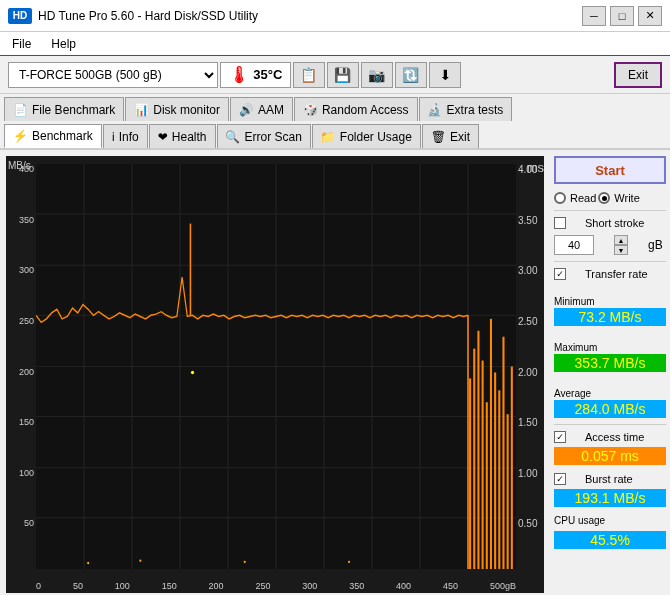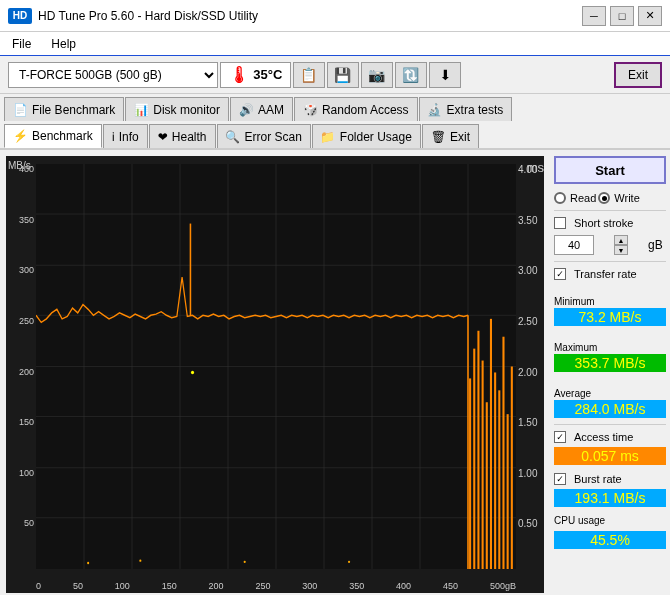--- a/index.html
+++ b/index.html
@@ -48,27 +48,27 @@
     .y-axis-right { position: absolute; right: 0; top: 8px; bottom: 24px; display: flex; flex-direction: column; justify-content: space-between; }
     .y-label-r { color: #ccc; font-size: 10px; width: 26px; }
     
     
     .x-axis { position: absolute; bottom: 2px; left: 30px; right: 28px; display: flex; justify-content: space-between; }
     .x-label { color: #ccc; font-size: 9px; }
     
     
     .right-panel { width: 120px; padding: 6px 4px; display: flex; flex-direction: column; gap: 4px; }
     
-    .start-btn { width: 100%; height: 28px; background: #e8e8ff; border: 2px solid #7777cc; cursor: pointer; font-size: 13px; font-weight: bold; color: #000000; }
+    .start-btn { width: 100%; height: 28px; background: #e8e8ff; border: 2px solid #7777cc; cursor: pointer; font-size: 13px; font-weight: bold; color: #c2410c; }
     
     .radio-group { display: flex; flex-direction: row; gap: 2px; margin-top: 4px; }
     .radio-item { display: flex; align-items: center; gap: 4px; font-size: 11px; }
     .radio-circle { width: 12px; height: 12px; border-radius: 50%; border: 2px solid #666; background: white; display: flex; align-items: center; justify-content: center; }
     .radio-circle.selected::after { content: ''; width: 5px; height: 5px; border-radius: 50%; background: #000; display: block; }
-    .checkbox-item { display: flex; align-items: center; gap: 8px; font-size: 11px; }
+    .checkbox-item { display: flex; align-items: center; gap: 19px; font-size: 11px; }
     .checkbox-box { width: 12px; height: 12px; border: 1px solid #666; background: white; display: flex; align-items: center; justify-content: center; font-size: 9px; }
     
     .short-stroke-row { display: flex; align-items: center; gap: 20px; margin-top: 2px; }
     .number-input { width: 40px; height: 20px; border: 1px solid #999; font-size: 11px; text-align: center; }
     .spin-btns { display: flex; flex-direction: column; }
     .spin-btn { width: 14px; height: 10px; border: 1px solid #999; background: #e0e0e0; font-size: 7px; cursor: pointer; display: flex; align-items: center; justify-content: center; line-height: 1; }
     
     .stat-section { margin-top: 12px; }
     .stat-label { font-size: 10px; color: #000; margin-bottom: 1px; }
     .stat-value { background: #00aaff; color: #ffff00; font-size: 14px; font-weight: normal; padding: 1px 4px; text-align: center; width: 100%; display: block; }

